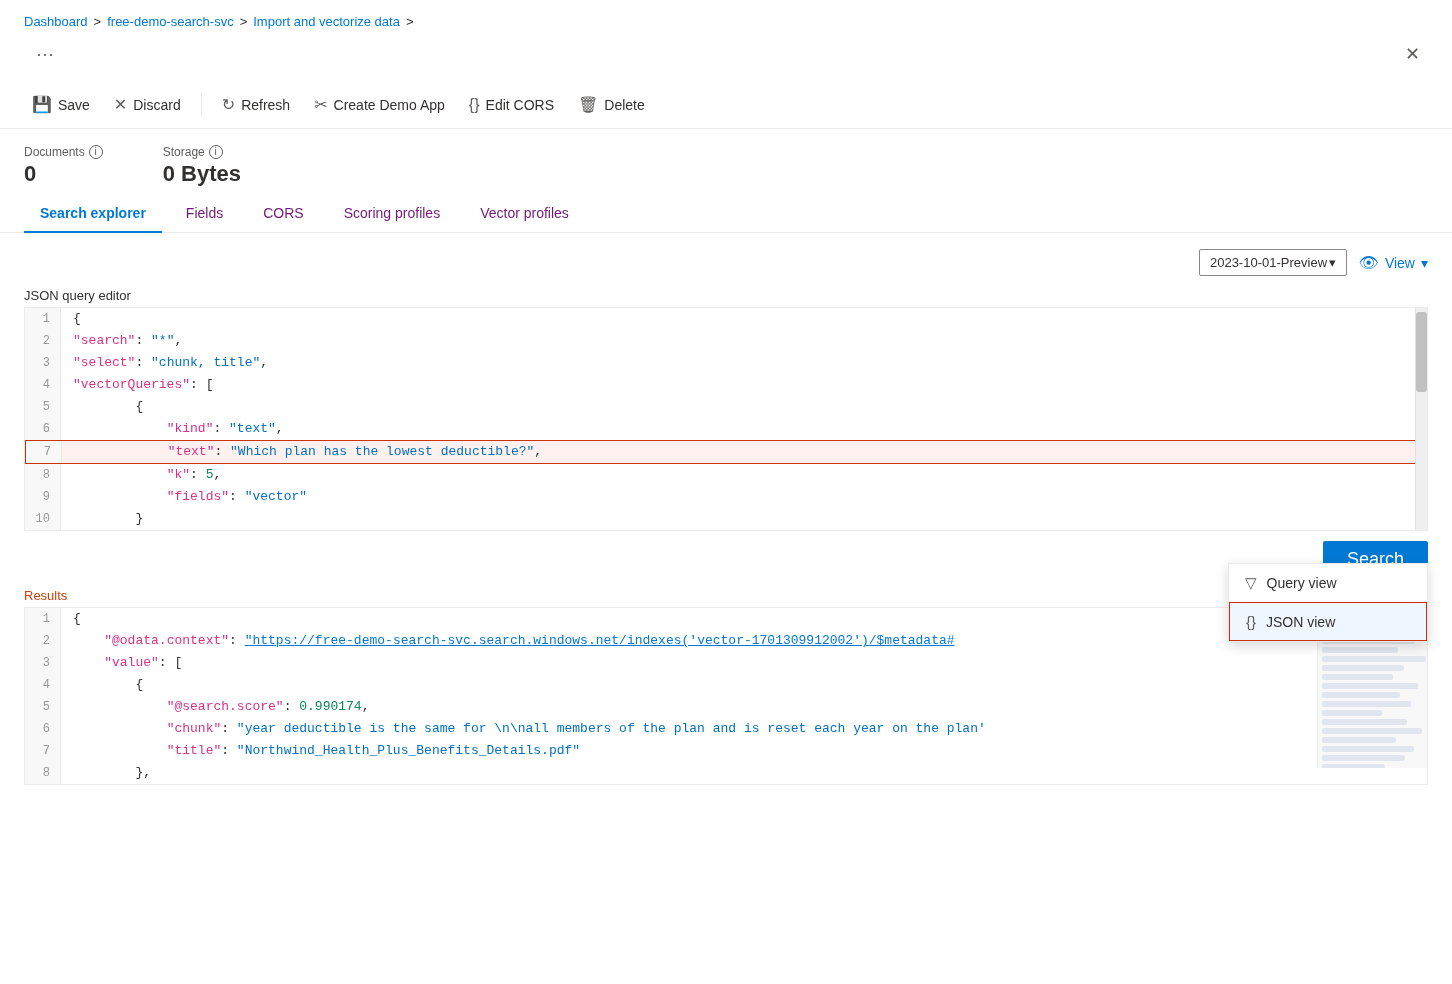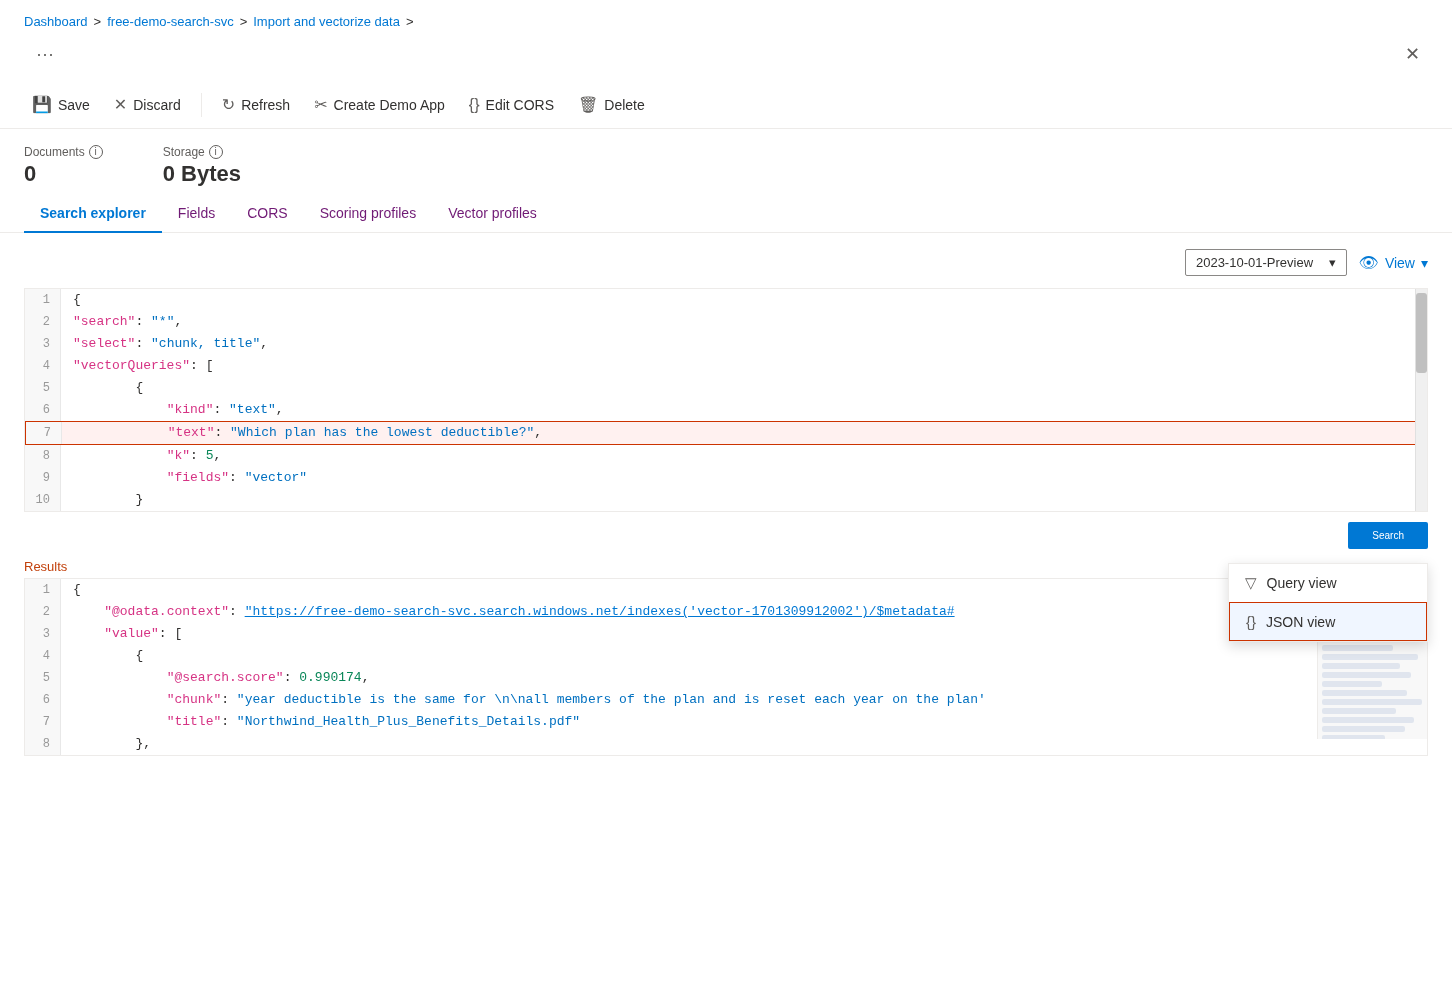--- a/index.html
+++ b/index.html
@@ -102,21 +102,21 @@
       text-align: center;
       color: #605e5c;
       cursor: default;
     }
     
     .tabs {
       display: flex;
       align-items: flex-end;
       padding: 0 24px;
       border-bottom: 1px solid #edebe9;
-      gap: 0;
+      gap: 8px;
     }
     .tab {
       padding: 10px 16px;
       font-size: 14px;
       color: #701a75;
       cursor: pointer;
       border-bottom: 2px solid transparent;
       margin-bottom: -1px;
     }
     .tab.active {
@@ -133,21 +133,21 @@
     .api-version-row {
       display: flex;
       justify-content: flex-end;
       align-items: center;
       gap: 12px;
       margin-bottom: 12px;
     }
     .api-version-dropdown {
       display: flex;
       align-items: center;
-      gap: 16px;
+      gap: 2px;
       border: 1px solid #8a8886;
       padding: 5px 10px;
       border-radius: 2px;
       cursor: pointer;
       font-size: 13px;
       background: #fff;
     }
     .view-dropdown {
       display: flex;
       align-items: center;
@@ -227,21 +227,21 @@
     .search-btn-row {
       display: flex;
       justify-content: flex-end;
       margin: 10px 0;
     }
     .search-btn {
       background: #0078d4;
       color: #fff;
       border: none;
       padding: 8px 24px;
-      font-size: 10px;
+      font-size: 18px;
       border-radius: 2px;
       cursor: pointer;
     }
     
     .results-label {
       font-size: 13px;
       color: #c2410c;
       margin-bottom: 4px;
       font-weight: 500;
     }
@@ -380,20 +380,21 @@
       <div class="dropdown-item">
         <span class="dropdown-icon">▽</span>
         <span>Query view</span>
       </div>
       <div class="dropdown-item selected" style="border: 1.5px solid #cc3300;">
         <span class="dropdown-icon">{}</span>
         <span>JSON view</span>
       </div>
     </div>
 
+    <div class="editor-label">JSON query editor</div>
     <div class="editor-container" style="position:relative;">
 
       <div class="editor-line">
         <div class="line-number">1</div>
         <div class="line-content json-brace">{</div>
       </div>
 
       <div class="editor-line">
         <div class="line-number">2</div>
         <div class="line-content"><span class="json-key">"search"</span>: <span class="json-string">"*"</span>,</div>

